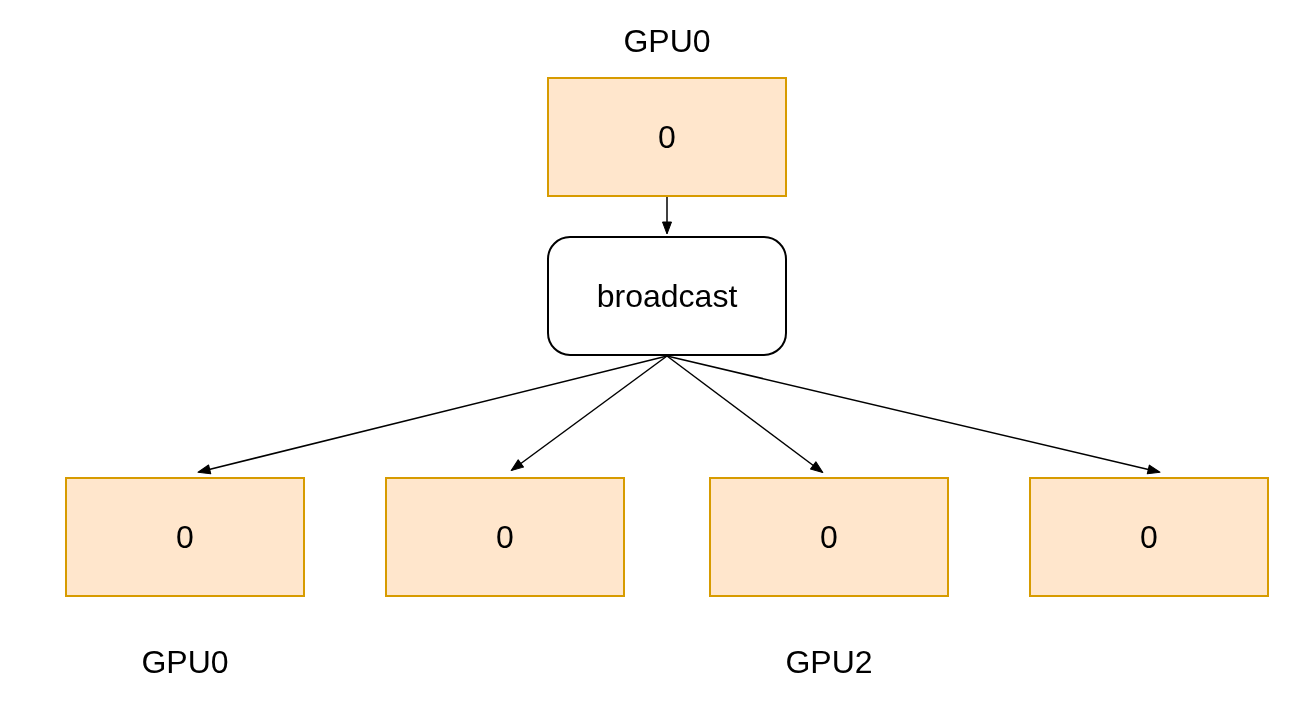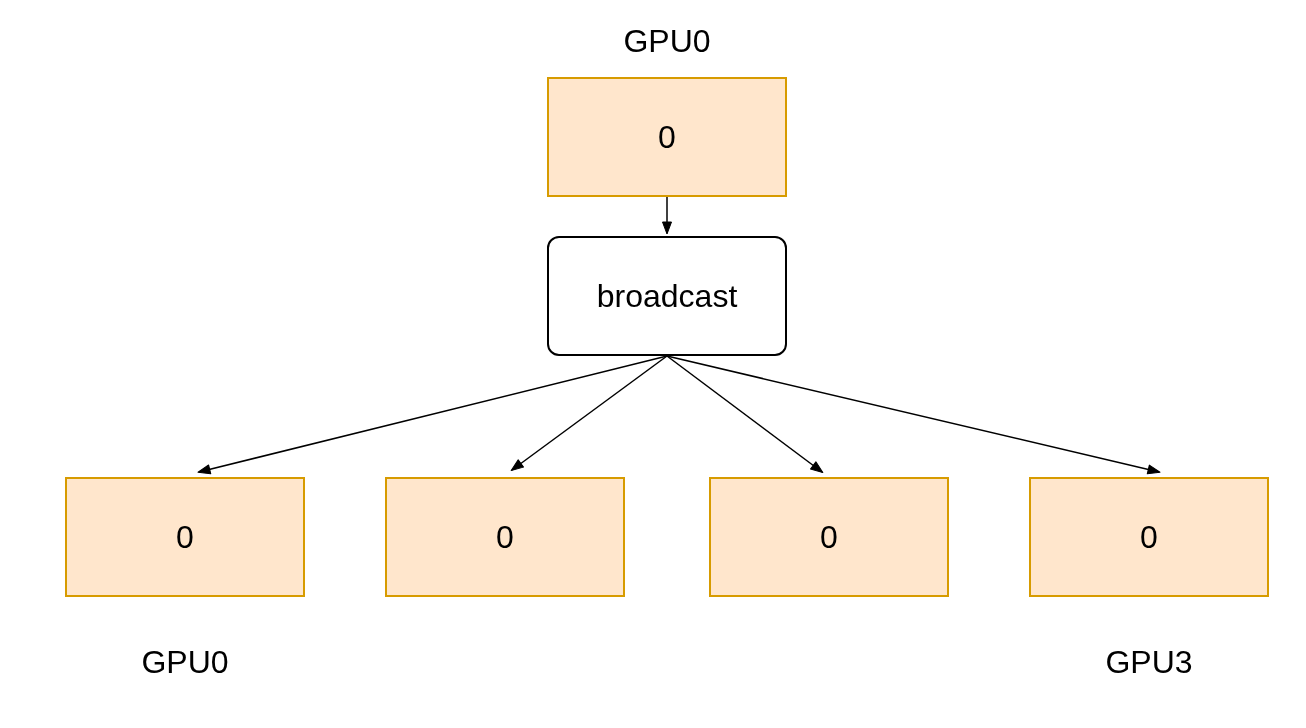--- a/index.html
+++ b/index.html
@@ -33,21 +33,21 @@
     display: flex; align-items: center; justify-content: center;
     font-size: 32px;
   }
   .op-node {
     position: absolute;
     left: 547px; top: 236px;
     width: 240px; height: 120px;
     box-sizing: border-box;
     background: var(--op-fill, #ffffff);
     border: 2px solid var(--op-stroke, #000000);
-    border-radius: 12px;
+    border-radius: 23px;
     display: flex; align-items: center; justify-content: center;
     font-size: 32px;
   }
   .gpu-label {
     position: absolute;
     width: 240px;
     text-align: center;
     font-size: 32px;
     line-height: 32px;
     white-space: nowrap;
@@ -99,15 +99,15 @@
     <span>0</span>
   </div>
   <div class="tensor-box pos-out-box-2">
     <span>0</span>
   </div>
   <div class="tensor-box pos-out-box-3">
     <span>0</span>
   </div>
 
   <div class="gpu-label pos-out-label-0">GPU0</div>
-  <div class="gpu-label pos-out-label-3">GPU3</div>
+  <div class="gpu-label pos-out-label-2">GPU2</div>
 
 </div>
 
 </body></html>

